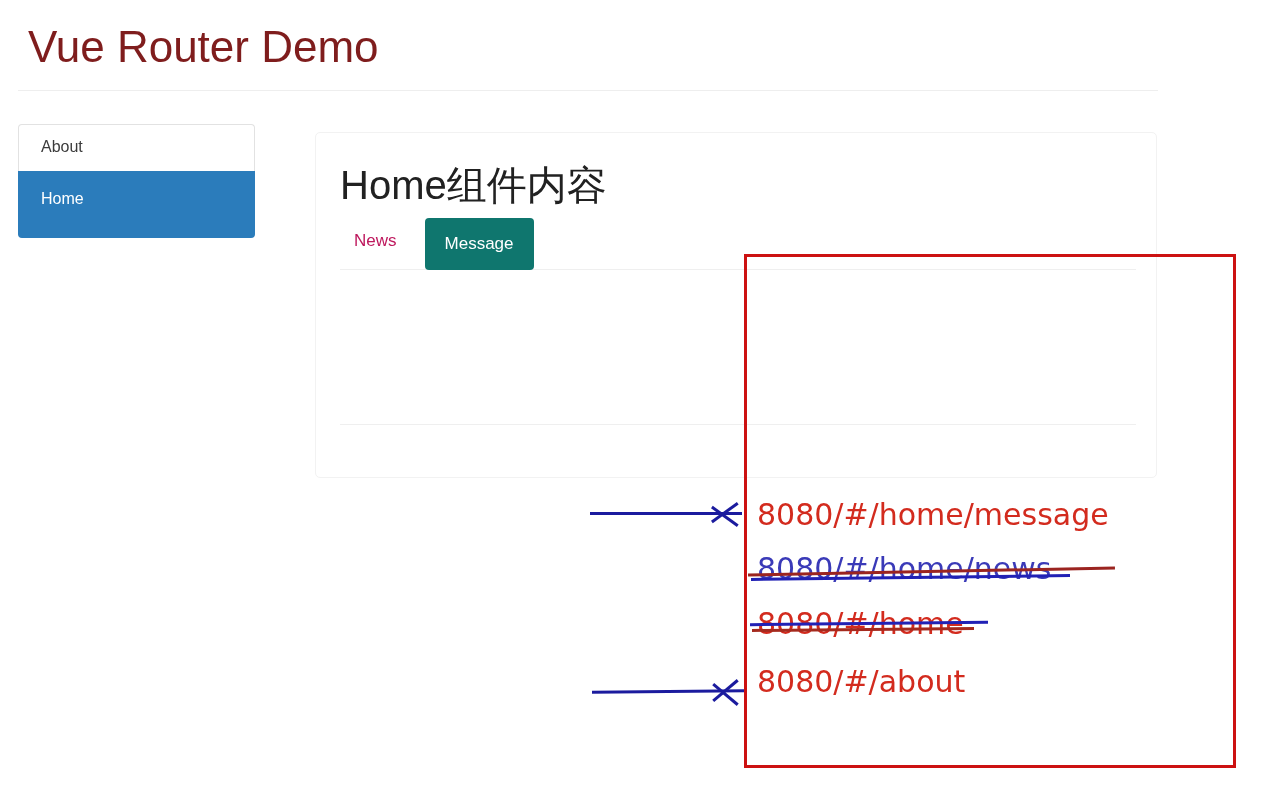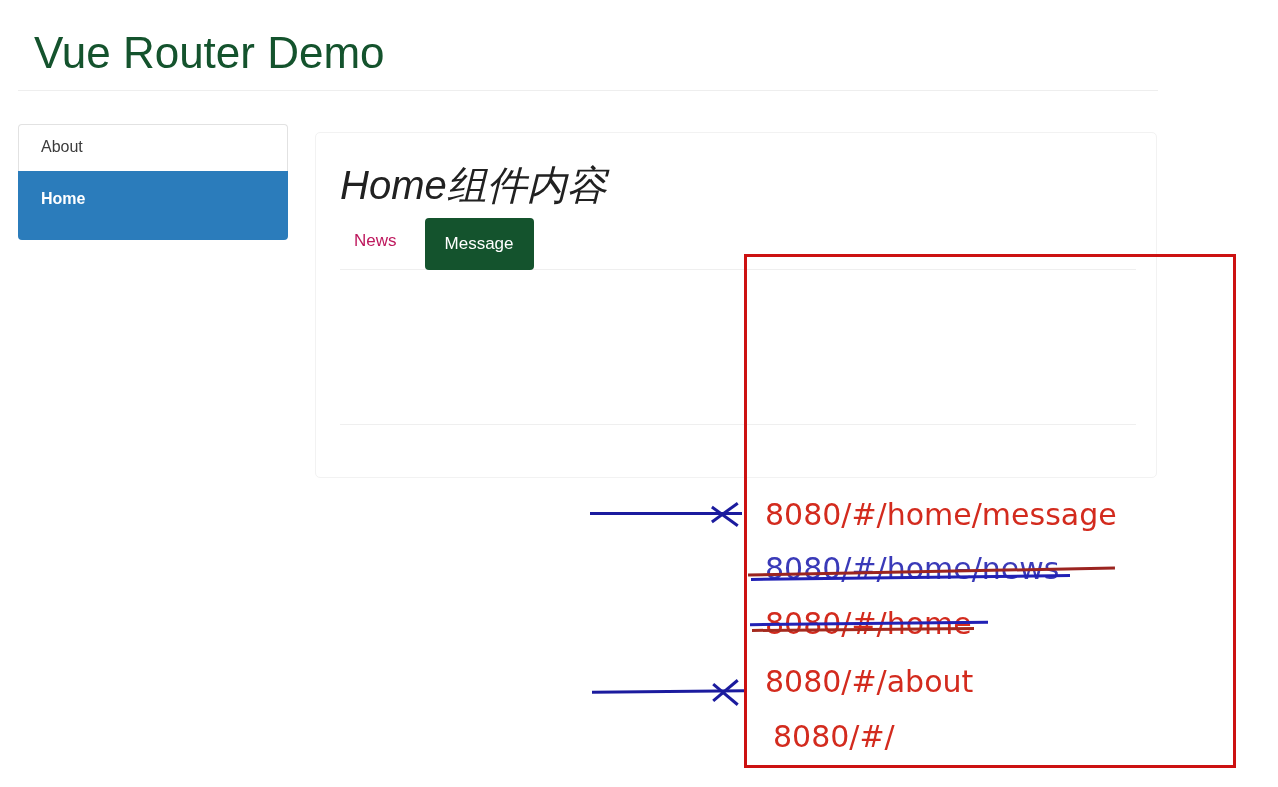--- a/index.html
+++ b/index.html
@@ -21,58 +21,57 @@
   .page-header {
     position: absolute;
     left: 18px;
     top: 8px;
     width: 1140px;
   }
   .page-title {
     font-size: 44px;
     line-height: 58px;
     font-weight: 400;
-    color: #14532d;
-    margin: 16px;
+    color: #7f1d1d;
+    margin: 10px;
     letter-spacing: 0px;
   }
   .header-rule {
     position: absolute;
     left: 18px;
     top: 90px;
     width: 1140px;
     height: 1px;
     background: #eeeeee;
   }
 
   
   .sidebar {
     position: absolute;
     left: 18px;
     top: 124px;
-    width: 270px;
+    width: 237px;
     border-radius: 0;
     overflow: hidden;
     background: #ffffff;
   }
   .list-item {
     display: block;
     box-sizing: border-box;
     padding: 11px 22px;
     font-size: 16px;
     line-height: 22px;
     color: #3b3b3b;
     text-decoration: none;
     border: 1px solid #e2e2e2;
     border-bottom: none;
     background: #ffffff;
   }
   .list-item:last-child {
-    border-bottom: 6px solid #eab308;
-    font-weight: bold;
+    border-bottom: 4px solid #eab308;
   }
   .list-item.first {
     border-top-left-radius: 4px;
     border-top-right-radius: 4px;
     padding-bottom: 13px;
   }
   .list-item.active {
     background: #2b7cbb;
     border-color: #2b7cbb;
     color: #ffffff;
@@ -97,40 +96,39 @@
   .panel-body {
     position: relative;
     padding: 28px 24px 0 24px;
   }
   .panel-heading {
     font-size: 40px;
     line-height: 48px;
     font-weight: 400;
     color: #212121;
     margin: 0 0 6px 0;
-    font-style: italic;
   }
 
   
   .tabs {
     position: relative;
     height: 54px;
   }
   .tab {
     display: inline-block;
     font-size: 17px;
     line-height: 22px;
     color: #be185d;
     text-decoration: none;
     padding: 8px 14px;
     border-radius: 4px;
     vertical-align: middle;
   }
   .tab.active {
-    background: #14532d;
+    background: #0f766e;
     color: #ffffff;
     padding: 15px 20px;
     font-size: 17px;
     margin-left: 14px;
     position: relative;
     top: 3px;
   }
   .panel-rule {
     height: 1px;
     background: #efefef;
@@ -182,21 +180,20 @@
     background: transparent;
   }
   .anno-url {
     position: absolute;
     left: 757px;
     font-family: "DejaVu Sans", sans-serif;
     font-size: 30px;
     line-height: 34px;
     color: #d32b1e;
     white-space: nowrap;
-    margin-left: 8px;
   }
   .anno-url.u1 { top: 498px; }
   .anno-url.u2 { top: 552px; color: #3a3ab8; }
   .anno-url.u3 { top: 607px; }
   .anno-url.u4 { top: 665px; }
   .anno-url.u5 { top: 720px; left: 765px; }
 
   
   .strike {
     position: absolute;
@@ -285,21 +282,20 @@
   <div class="anno-box"></div>
 
   <div class="anno-url u1">8080/#/home/message</div>
 
   <div class="anno-url u2">8080/#/home/news</div>
 
   <div class="anno-url u3">8080/#/home</div>
 
   <div class="anno-url u4">8080/#/about</div>
 
-  <div class="anno-url u5">8080/#/</div>
 
   <div class="strike s-news-red"></div>
   <div class="strike s-news-blue"></div>
   <div class="strike s-home-blue"></div>
   <div class="strike s-home-red"></div>
 
   <div class="arrow-line a1"></div>
   <div class="arrow-head h1">
     <span class="u"></span>
       <span class="d"></span>

